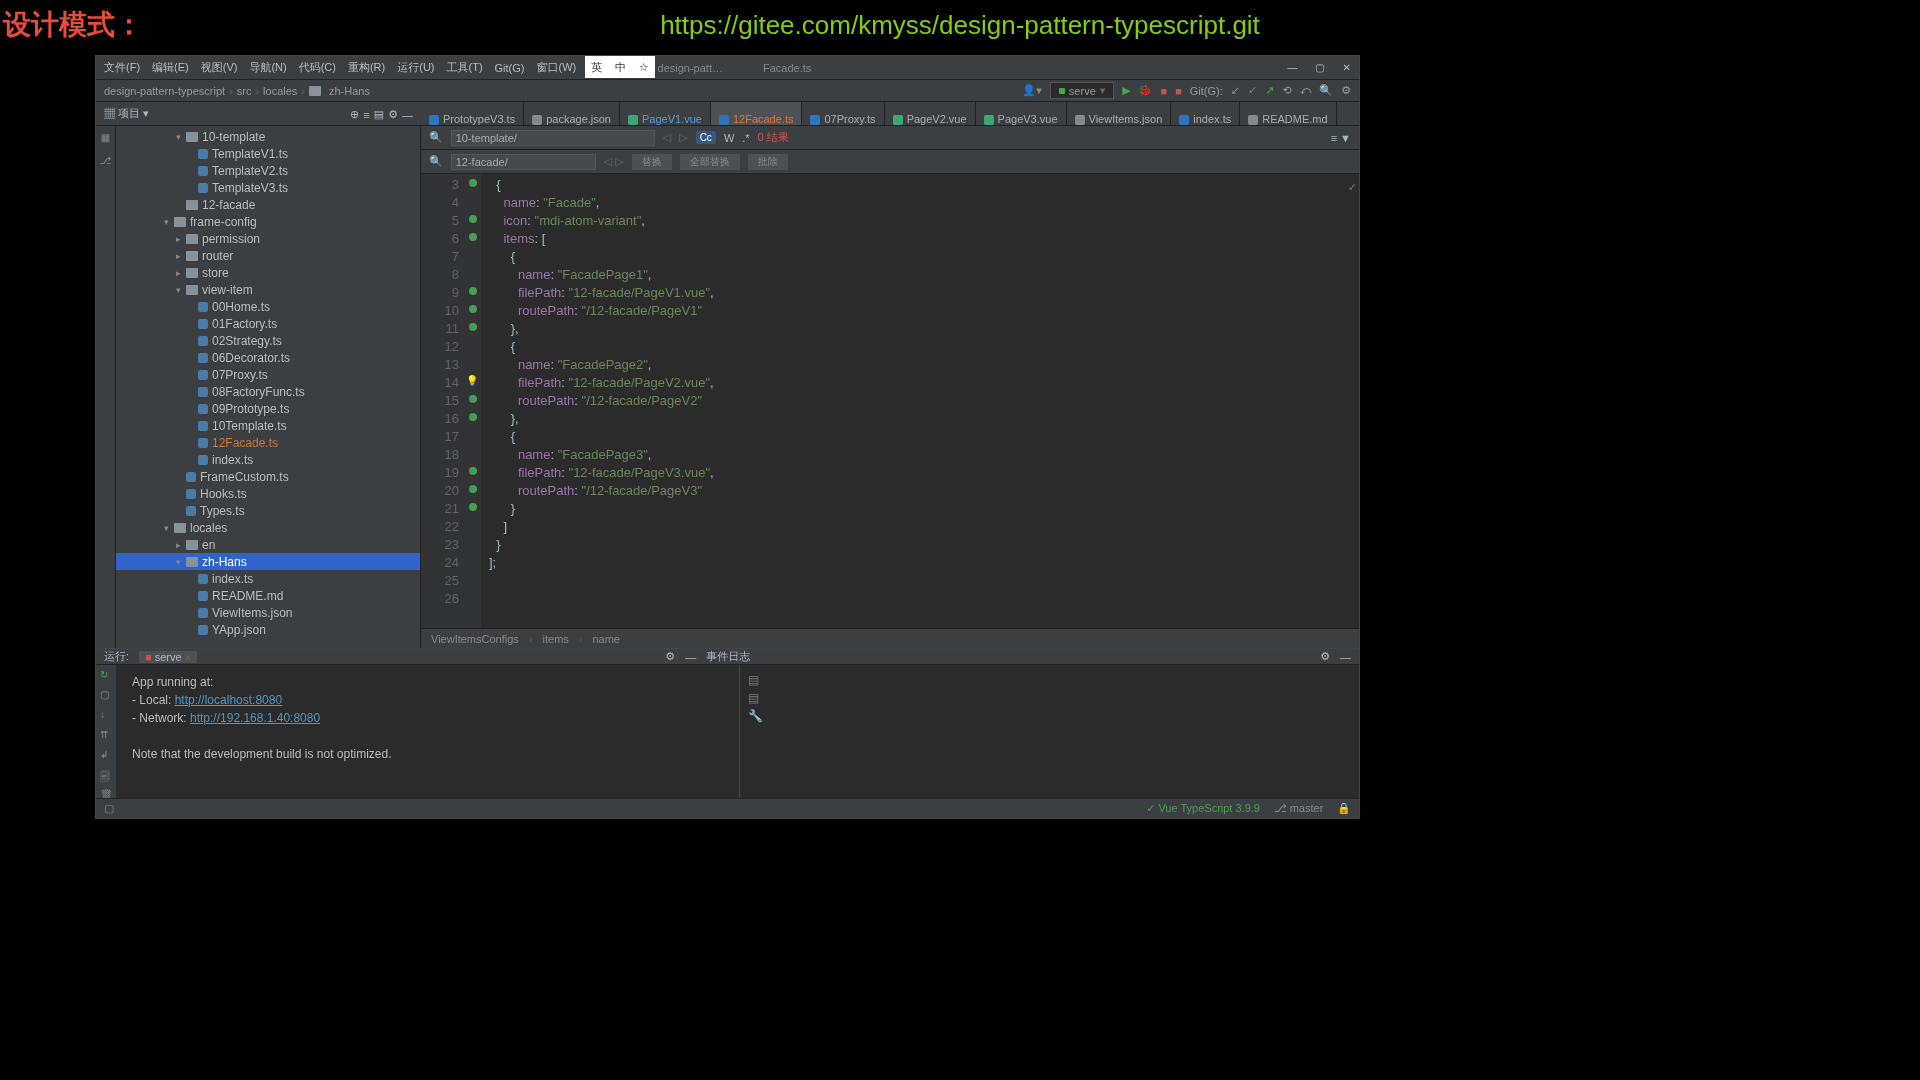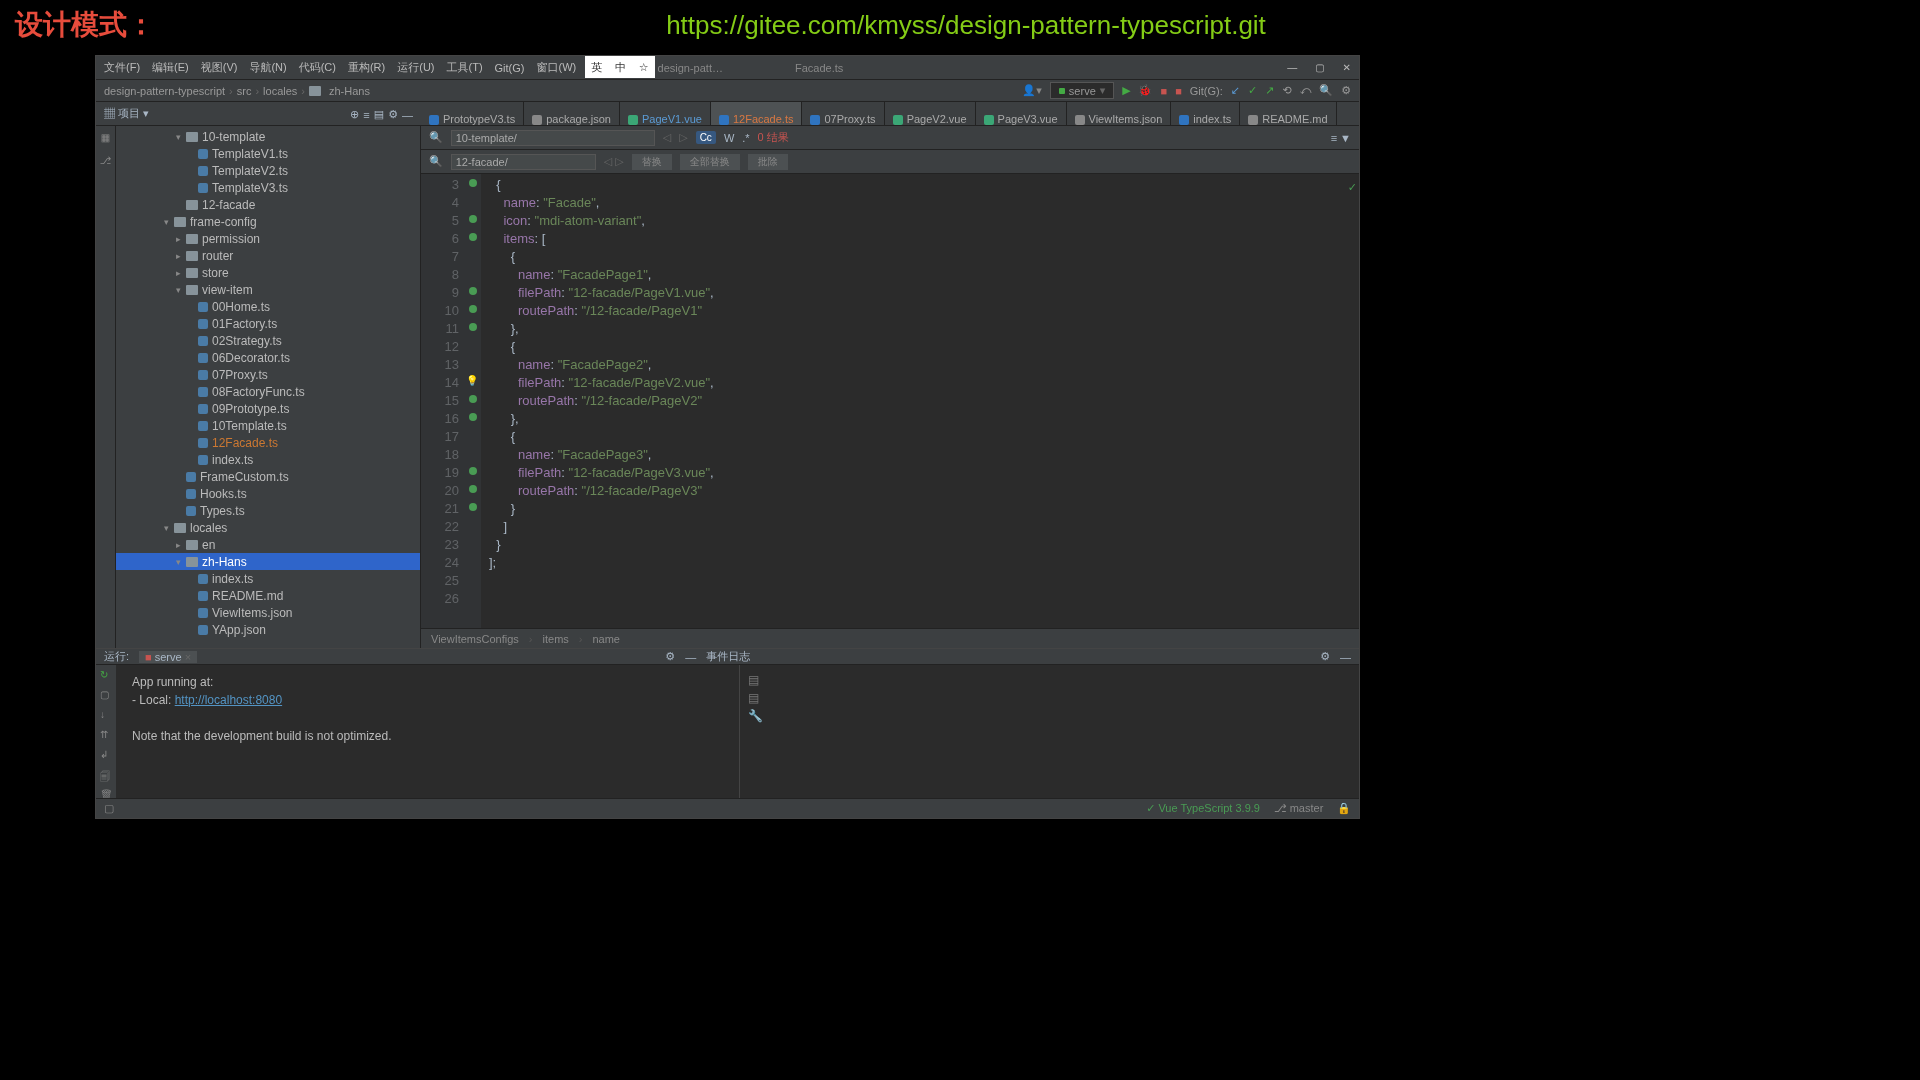--- a/index.html
+++ b/index.html
@@ -1,17 +1,17 @@
 <!DOCTYPE html>
 <html><head>
 <meta charset="utf-8">
 <style>
 *{margin:0;padding:0;box-sizing:border-box;font-family:"Microsoft YaHei","Segoe UI",sans-serif}
 body{background:#000;width:1920px;height:1080px;position:relative;color:#a9b7c6;font-size:12px;overflow:hidden}
-.top-overlay{position:absolute;top:0;left:12px;right:0;height:50px;z-index:10;display:flex;align-items:center}
+.top-overlay{position:absolute;top:0;left:0;right:0;height:50px;z-index:10;display:flex;align-items:center}
 .red-txt{color:#e74c3c;font-size:28px;font-weight:bold;margin-left:3px}
 .url-txt{color:#84cc16;font-size:26px;position:absolute;left:50%;transform:translateX(-50%);white-space:nowrap}
 .ide{position:absolute;top:55px;left:95px;width:1265px;height:764px;background:#2b2b2b;border:1px solid #444;display:flex;flex-direction:column}
 .menubar{height:24px;background:#3c3f41;display:flex;align-items:center;padding:0 8px;gap:12px;font-size:11px;color:#bbb;border-bottom:1px solid #222}
 .menubar span{cursor:default}
 .win-ctrl{margin-left:auto;display:flex;gap:18px;font-size:10px}
 .input-box{position:absolute;top:56px;left:585px;width:70px;height:22px;background:#fff;z-index:20;display:flex;align-items:center;justify-content:space-around;font-size:11px;color:#333}
 .crumbs{height:22px;background:#3c3f41;display:flex;align-items:center;padding:0 8px;gap:4px;font-size:11px;color:#999;border-bottom:1px solid #222}
 .crumbs .sep{color:#666}
 .crumbs .right{margin-left:auto;display:flex;gap:8px;align-items:center}
@@ -103,21 +103,21 @@
     <span>视图(V)</span>
     <span>导航(N)</span>
     <span>代码(C)</span>
     <span>重构(R)</span>
     <span>运行(U)</span>
     <span>工具(T)</span>
     <span>Git(G)</span>
     <span>窗口(W)</span>
     <span>帮助(H)</span>
     <span style="margin-left:20px;color:#888">design-patt…</span>
-    <span style="margin-left:60px;color:#888">Facade.ts</span>
+    <span style="margin-left:28px;color:#888">Facade.ts</span>
     <div class="win-ctrl">
       <span>—</span>
       <span>▢</span>
       <span>✕</span>
     </div>
   </div>
 
   <div class="crumbs">
     <span>design-pattern-typescript</span>
       <span class="sep">›</span>
@@ -519,20 +519,21 @@
         <span class="ic">▢</span>
         <span class="ic">↓</span>
         <span class="ic">⇈</span>
         <span class="ic">↲</span>
         <span class="ic">🗐</span>
         <span class="ic">🗑</span>
       </div>
       <div class="run-out">
         <div>App running at:</div>
         <div><span>- Local:   </span><span class="link">http://localhost:8080</span></div>
+        <div><span>- Network: </span><span class="link">http://192.168.1.40:8080</span></div>
         <div style="height:18px"></div>
         <div>Note that the development build is not optimized.</div>
       </div>
       <div class="run-right">
         <div class="ic">▤</div>
         <div class="ic">▤</div>
         <div class="ic">🔧</div>
       </div>
     </div>
   </div>

